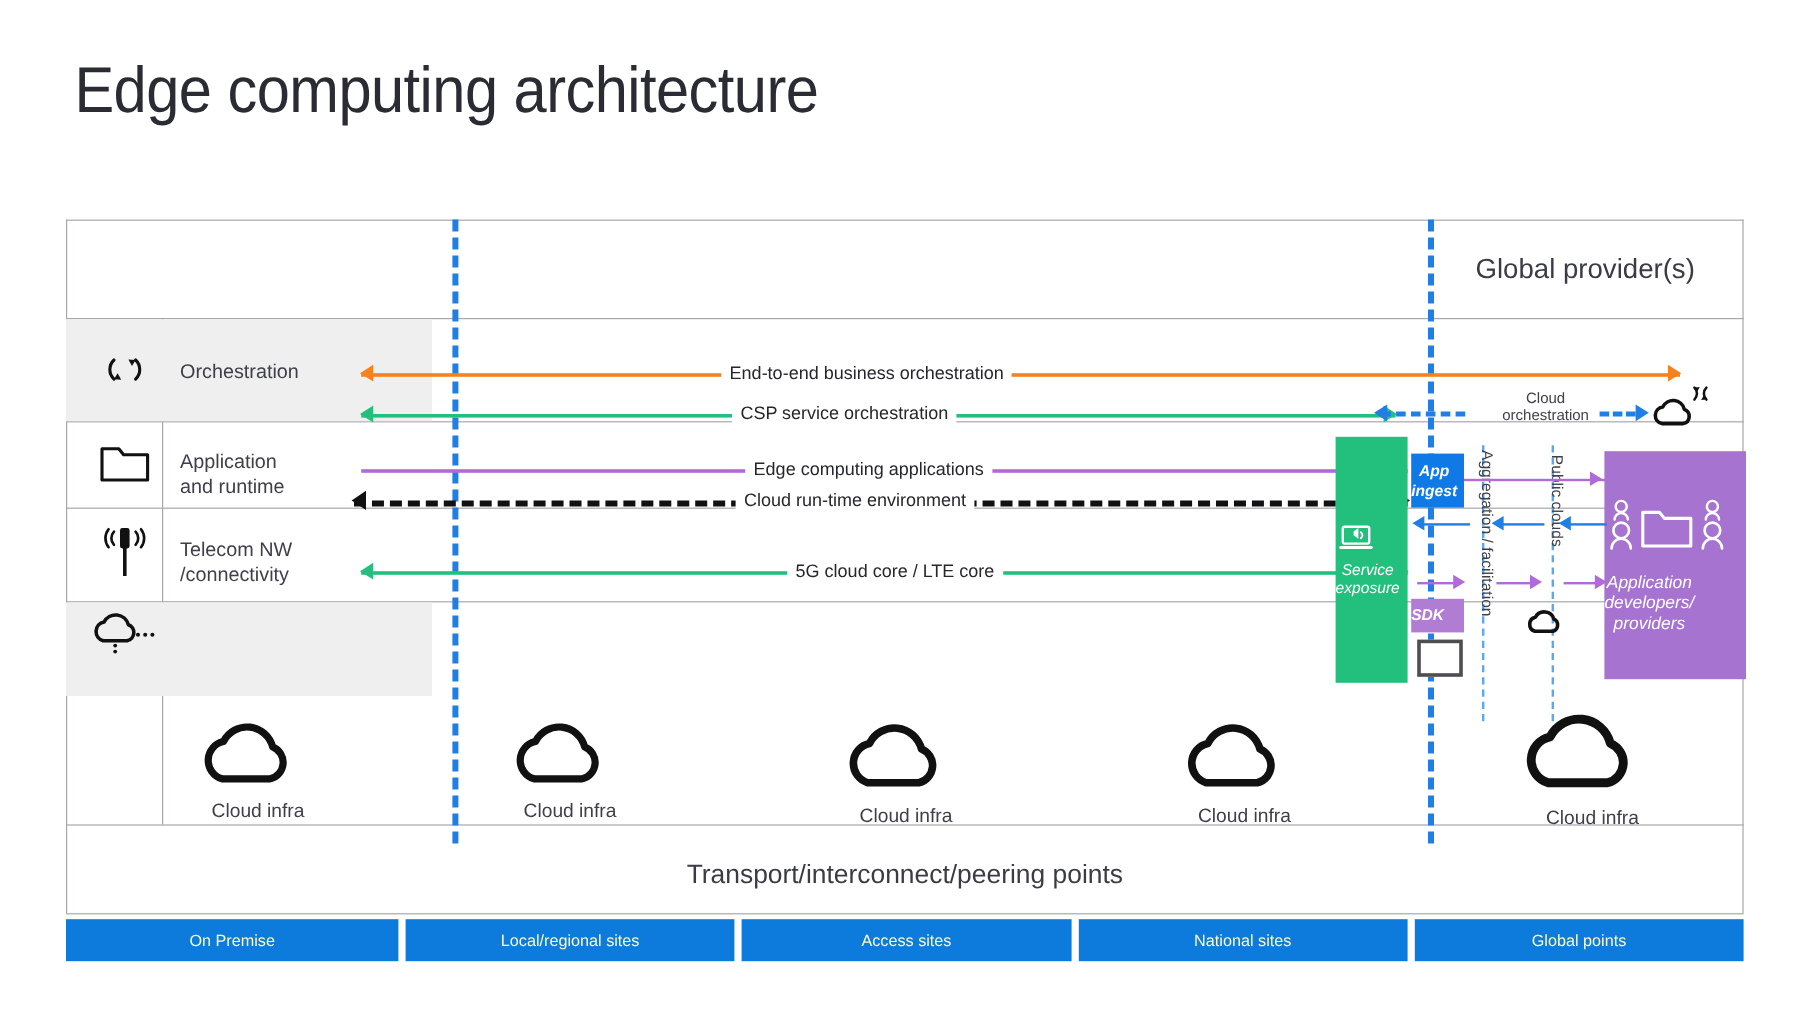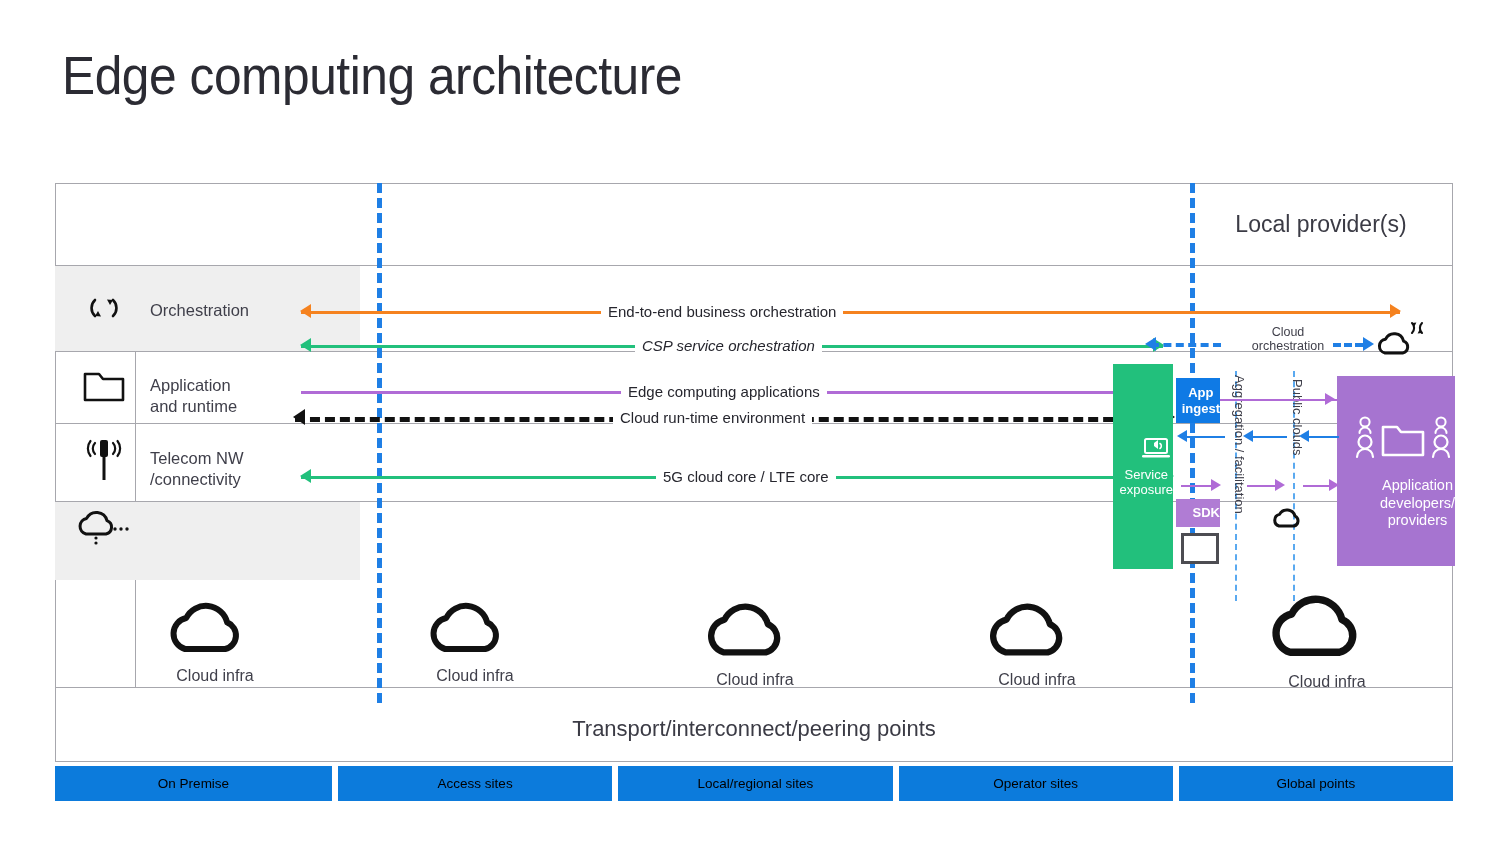--- a/index.html
+++ b/index.html
@@ -35,36 +35,36 @@
   .conn{position:absolute;height:0;}
   .conn .ln{position:absolute;left:0;right:0;top:50%;}
   .arrowL,.arrowR{position:absolute;width:0;height:0;top:50%;}
   .clabel{position:absolute;top:50%;transform:translateY(-50%);
           background:#fff;padding:0 7px;font-size:15px;color:#26262e;white-space:nowrap;}
 
   .lbl-small{position:absolute;font-size:12.5px;color:#3f3f4a;text-align:center;line-height:1.15;}
 
   
   .box{position:absolute;color:#fff;text-align:center;font-size:13px;line-height:1.18;
-       display:flex;flex-direction:column;align-items:flex-end;justify-content:center;}
+       display:flex;flex-direction:column;align-items:flex-start;justify-content:center;font-style:italic;}
 
   .vrot{position:absolute;font-size:13px;color:#3f3f4a;white-space:nowrap;
         transform-origin:left top;}
 
   .thin-dash{position:absolute;width:0;border-left:2px dashed #5aa9f0;}
 
   
   .cloudcell{position:absolute;text-align:center;}
   .cloudcell .cap{font-size:16px;color:#3f3f4a;margin-top:2px;}
 
   #transport{position:absolute;left:0;right:0;text-align:center;font-size:22px;color:#3b3b45;}
 
   
   #bottombar{position:absolute;left:55px;top:766px;width:1398px;height:35px;display:flex;gap:6px;}
-  #bottombar .bb{flex:1;background:#0c7bdc;color:#000000;font-size:13.5px;
+  #bottombar .bb{flex:1;background:#0c7bdc;color:#fef9c3;font-size:13.5px;
                  display:flex;align-items:center;justify-content:center;}
   #bottombar .bb:nth-child(1){flex:0 0 277px;}
 </style>
 </head>
 <body>
 
 <div id="title">Edge computing architecture</div>
 
 <div id="frame">
 
@@ -78,21 +78,21 @@
   <div class="vline" style="left:0;height:578px;"></div>
   <div class="vline" style="left:1397px;height:578px;"></div>
   <div class="vline" style="left:80px;top:82px;height:422px;"></div>
 
   <div class="shade" style="top:83px;height:85px;width:305px;"></div>
   <div class="shade" style="top:319px;height:78px;width:305px;"></div>
 
   <div class="bigdash" style="left:322px;height:520px;"></div>
   <div class="bigdash" style="left:1135px;height:520px;"></div>
 
-  <div class="colhead" style="left:1135px;width:262px;">Local provider(s)</div>
+  <div class="colhead" style="left:1135px;width:262px;">Global provider(s)</div>
 
   <div class="rowicon" style="top:105px;">
     <svg width="40" height="40" viewBox="0 0 40 40">
       <path d="M11 12 A11 11 0 0 0 11 28" fill="none" stroke="#111" stroke-width="2.6" stroke-linecap="round"></path>
       <path d="M29 28 A11 11 0 0 0 29 12" fill="none" stroke="#111" stroke-width="2.6" stroke-linecap="round"></path>
       <path d="M29 12 l-6 -0.5 l3 5.5 z" fill="#111"></path>
       <path d="M11 28 l6 0.5 l-3 -5.5 z" fill="#111"></path>
     </svg>
   </div>
   <div class="rowlabel" style="top:117px;">Orchestration</div>
@@ -131,21 +131,21 @@
     <div class="ln" style="border-top:3px solid #F5821F;"></div>
     <div class="arrowL" style="left:-1px;border-top:7px solid transparent;border-bottom:7px solid transparent;border-right:11px solid #F5821F;margin-top:-7px;"></div>
     <div class="arrowR" style="right:-1px;border-top:7px solid transparent;border-bottom:7px solid transparent;border-left:11px solid #F5821F;margin-top:-7px;"></div>
     <div class="clabel" style="left:300px;">End-to-end business orchestration</div>
   </div>
 
   <div class="conn" style="left:246px;width:862px;top:162px;">
     <div class="ln" style="border-top:3px solid #22C07C;"></div>
     <div class="arrowL" style="left:-1px;border-top:7px solid transparent;border-bottom:7px solid transparent;border-right:11px solid #22C07C;margin-top:-7px;"></div>
     <div class="arrowR" style="right:-1px;border-top:7px solid transparent;border-bottom:7px solid transparent;border-left:11px solid #22C07C;margin-top:-7px;"></div>
-    <div class="clabel" style="left:334px;font-style:italic;">CSP service orchestration</div>
+    <div class="clabel" style="left:309px;">CSP service orchestration</div>
   </div>
 
   <div class="conn" style="left:246px;width:872px;top:208px;">
     <div class="ln" style="border-top:3px solid #B06BD6;"></div>
     <div class="clabel" style="left:320px;">Edge computing applications</div>
   </div>
 
   <div class="conn" style="left:240px;width:878px;top:234px;">
     <div class="ln" style="border-top:5px dashed #111;"></div>
     <div class="arrowL" style="left:-2px;border-top:8px solid transparent;border-bottom:8px solid transparent;border-right:12px solid #111;margin-top:-8px;"></div>
@@ -272,17 +272,17 @@
       <path d="M22 58 a16 16 0 0 1 1.2 -31 a22 22 0 0 1 41 4.4 a14 14 0 0 1 -2 26.6 z" fill="none" stroke="#111" stroke-width="6" stroke-linejoin="round"></path>
     </svg>
     <div class="cap">Cloud infra</div>
   </div>
 
   <div id="transport" style="top:533px;">Transport/interconnect/peering points</div>
 </div>
 
 <div id="bottombar">
   <div class="bb">On Premise</div>
+  <div class="bb">Local/regional sites</div>
   <div class="bb">Access sites</div>
-  <div class="bb">Local/regional sites</div>
-  <div class="bb">Operator sites</div>
+  <div class="bb">National sites</div>
   <div class="bb">Global points</div>
 </div>
 
 </body></html>

